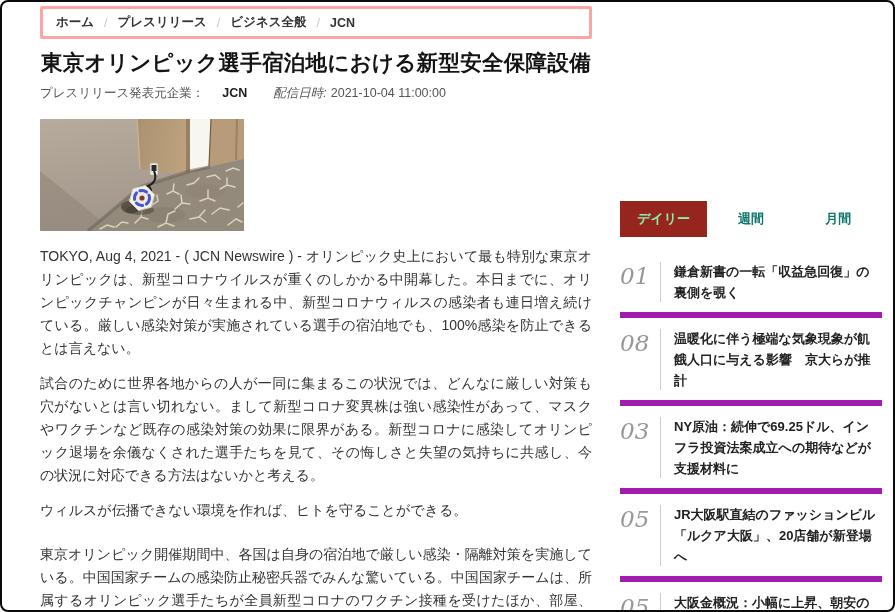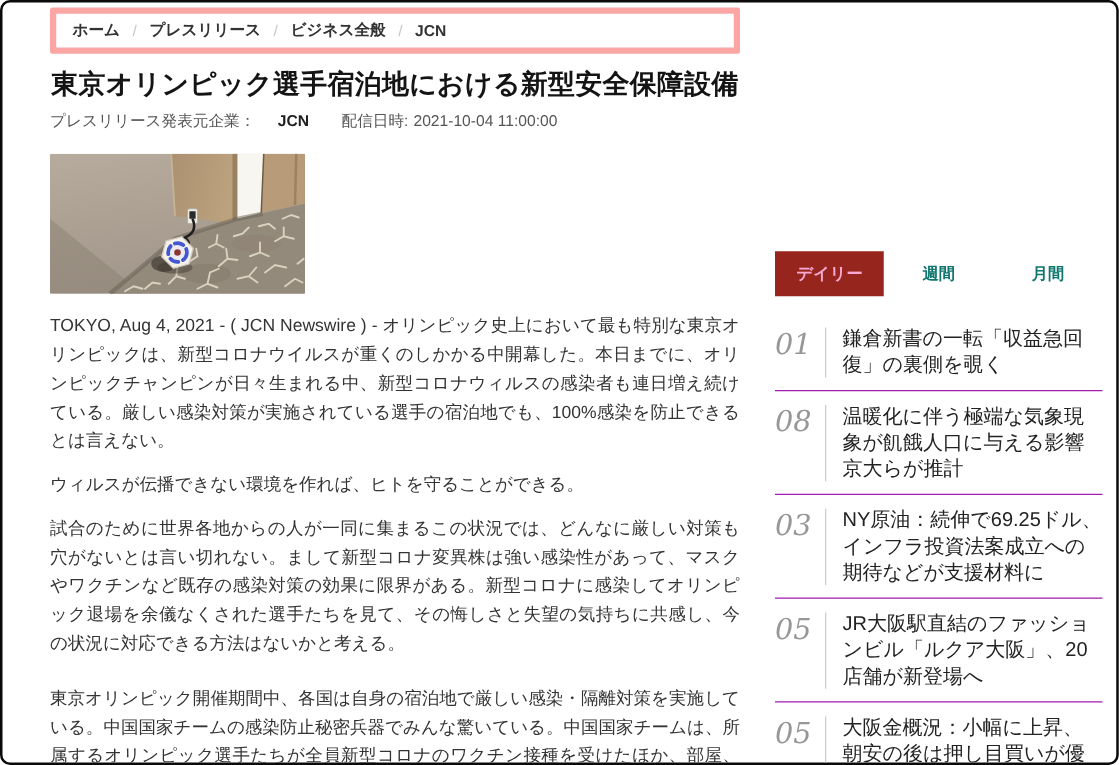--- a/index.html
+++ b/index.html
@@ -6,59 +6,59 @@
   body{
     width:895px;height:612px;box-sizing:border-box;
     background:#ffffff;border:2px solid #0a0a0a;border-radius:8px;
     position:relative;overflow:hidden;
     font-family:"Liberation Sans","DejaVu Sans",sans-serif;
     -webkit-font-smoothing:antialiased;
   }
   
   .main-col{position:absolute;left:38px;top:4px;width:552px;}
   .breadcrumb{
-    height:27px;border:5px solid #fca5a5;border-radius:2px;
+    height:27px;border:3px solid #fca5a5;border-radius:2px;
     display:flex;align-items:center;gap:10px;padding:0 13px;
     font-size:12.5px;font-weight:700;color:#333;
   }
   .crumb{cursor:pointer;white-space:nowrap;}
   .crumb-sep{color:#c8c8c8;font-weight:400;}
   .article-title{
     margin:11px 0 0;font-size:21.5px;line-height:27px;
     font-weight:700;color:#141414;letter-spacing:.3px;text-align:center;
   }
   .article-meta{margin-top:8px;font-size:12.5px;color:#555;}
   .article-meta .src-label{margin-right:18px;}
   .article-meta .src-value{font-weight:700;color:#1e1e1e;margin-right:26px;}
-  .article-meta .date-label{margin-right:4px;}
+  .article-meta .date-label{margin-right:4px;font-style:italic;}
   .article-photo{display:block;margin-top:17px;border-radius:1px;}
   .article-body{margin-top:14px;width:552px;}
   .article-body p{
     margin:0 0 12px;font-size:14px;line-height:23px;color:#333;
     text-align:justify;text-justify:inter-ideograph;
   }
   .article-body p:nth-of-type(3){margin-bottom:21px;}
   
   .sidebar{position:absolute;left:618px;top:199px;width:262px;}
   .rank-tabs{display:flex;height:36px;}
   .rank-tab{
     flex:1;display:flex;align-items:center;justify-content:center;
     font-size:13px;font-weight:700;color:#0f766e;cursor:pointer;user-select:none;
   }
-  .rank-tab.active{background:#96261d;color:#f9a8d4;}
+  .rank-tab.active{background:#96261d;color:#86efac;}
   .rank-list{margin-top:14px;}
-  .rank-item{display:flex;align-items:flex-start;padding:10px 0 9px;border-bottom:1px solid #a21caf;cursor:pointer;}
+  .rank-item{display:flex;align-items:flex-start;padding:10px 0 9px;border-bottom:6px solid #a21caf;cursor:pointer;}
   .rank-item:last-child{border-bottom:none;}
   .rank-num{
     flex:none;width:38px;padding-top:3px;
     font-family:"DejaVu Serif",serif;font-style:italic;
     font-size:23px;line-height:1.05;color:#979797;
   }
   .rank-rule{flex:none;width:1px;align-self:stretch;background:#cccccc;margin:1px 13px 1px 2px;}
-  .rank-title{font-size:16px;font-weight:400;line-height:21px;color:#222;}
+  .rank-title{font-size:13px;font-weight:700;line-height:21px;color:#222;}
 </style>
 </head>
 <body>
 
 <div class="main-col">
 
   <nav class="breadcrumb">
     <span class="crumb">ホーム</span>
     <span class="crumb-sep">/</span>
     <span class="crumb">プレスリリース</span>
@@ -133,22 +133,22 @@
 
     <g>
       <polygon points="114.6,75.6 105.4,66.4 92.8,69.8 89.4,82.4 98.6,91.6 111.2,88.2" fill="#f3f1ea" stroke="#cfcabd" stroke-width="1"></polygon>
       <circle cx="102" cy="79" r="7.5" fill="#eceaf1" stroke="#4257d0" stroke-width="3" stroke-dasharray="7 4" stroke-linecap="round"></circle>
       <circle cx="102" cy="79" r="2.6" fill="#8a3530"></circle>
     </g>
   </svg>
 
   <div class="article-body">
     <p>TOKYO, Aug 4, 2021 - ( JCN Newswire ) - オリンピック史上において最も特別な東京オリンピックは、新型コロナウイルスが重くのしかかる中開幕した。本日までに、オリンピックチャンピンが日々生まれる中、新型コロナウィルスの感染者も連日増え続けている。厳しい感染対策が実施されている選手の宿泊地でも、100%感染を防止できるとは言えない。</p>
+    <p>試合のために世界各地からの人が一同に集まるこの状況では、どんなに厳しい対策も穴がないとは言い切れない。まして新型コロナ変異株は強い感染性があって、マスクやワクチンなど既存の感染対策の効果に限界がある。新型コロナに感染してオリンピック退場を余儀なくされた選手たちを見て、その悔しさと失望の気持ちに共感し、今の状況に対応できる方法はないかと考える。</p>
     <p>ウィルスが伝播できない環境を作れば、ヒトを守ることができる。</p>
-    <p>試合のために世界各地からの人が一同に集まるこの状況では、どんなに厳しい対策も穴がないとは言い切れない。まして新型コロナ変異株は強い感染性があって、マスクやワクチンなど既存の感染対策の効果に限界がある。新型コロナに感染してオリンピック退場を余儀なくされた選手たちを見て、その悔しさと失望の気持ちに共感し、今の状況に対応できる方法はないかと考える。</p>
     <p>東京オリンピック開催期間中、各国は自身の宿泊地で厳しい感染・隔離対策を実施している。中国国家チームの感染防止秘密兵器でみんな驚いている。中国国家チームは、所属するオリンピック選手たちが全員新型コロナのワクチン接種を受けたほか、部屋、エレベーターの乗降ロビー、廊下などに消毒用装置を多く設置している。特に注目すべきところは、これらの装置がヒトによる操作が必要なく、自動的に動作できる。また動作中に、選手とスタッフの動きにまったく影響を与えない。これで人体に無害な常時消毒が実現できている。</p>
   </div>
 </div>
 
 <aside class="sidebar">
   <div class="rank-tabs">
     <div class="rank-tab active">デイリー</div>
     <div class="rank-tab">週間</div>
     <div class="rank-tab">月間</div>
   </div>

